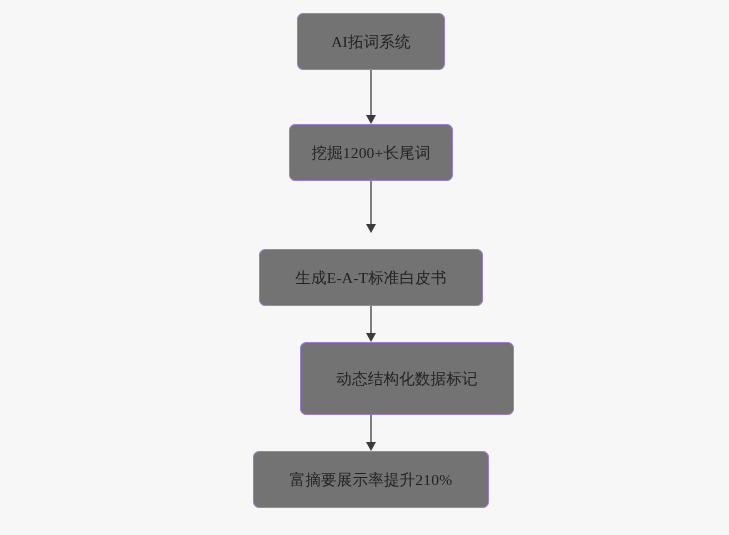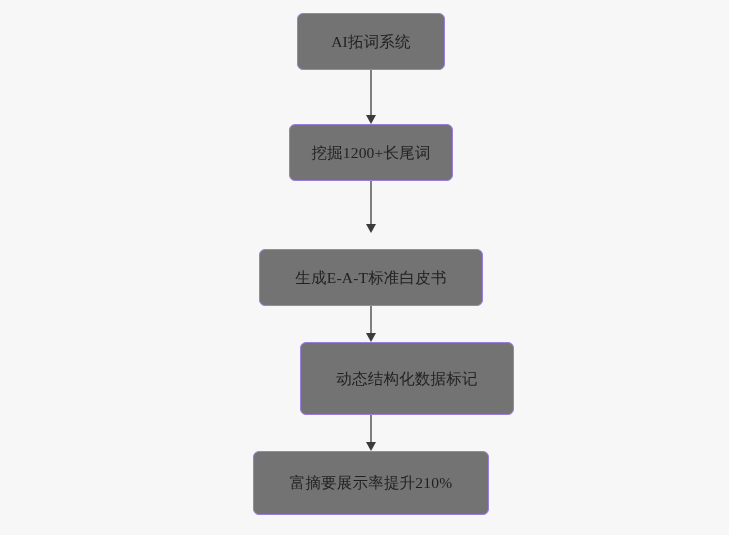--- a/index.html
+++ b/index.html
@@ -97,17 +97,17 @@
   </div>
 
   <div class="node" style="left:371px; top:233px; width:224px; height:57px;margin-top:16px;">
     <span class="node-label">生成E-A-T标准白皮书</span>
   </div>
 
   <div class="node" style="left:371px; top:342px; width:214px; height:73px;margin-left:36px;">
     <span class="node-label">动态结构化数据标记</span>
   </div>
 
-  <div class="node" style="left:371px; top:451px; width:236px; height:64px;">
+  <div class="node" style="left:371px; top:451px; width:236px; height:57px;">
     <span class="node-label">富摘要展示率提升210%</span>
   </div>
 
 </div>
 
 </body></html>

